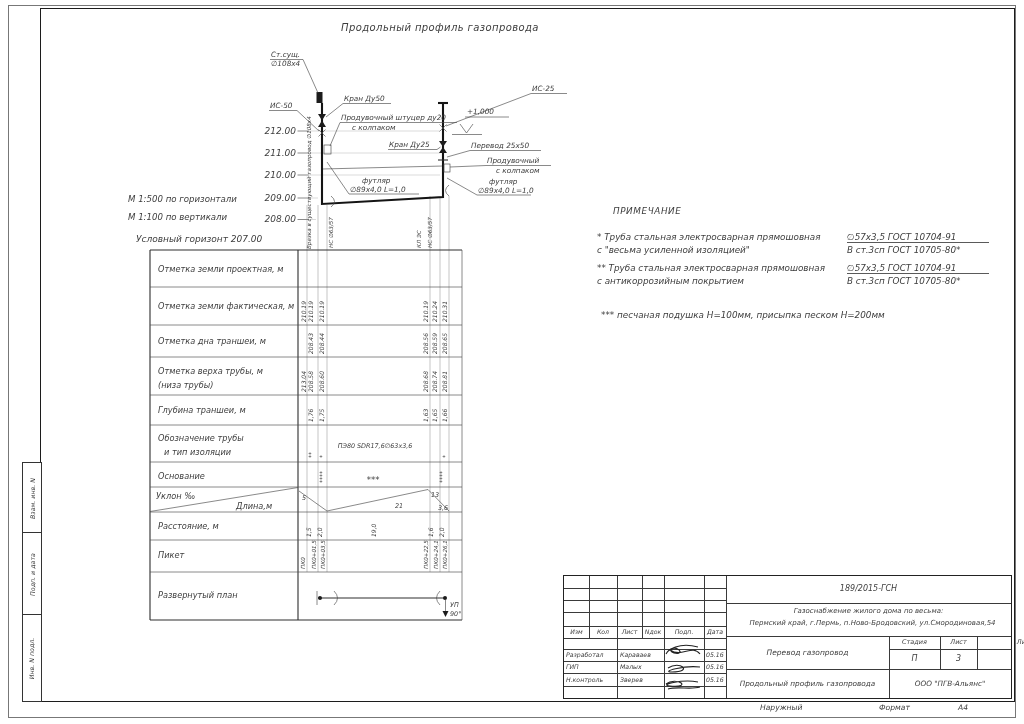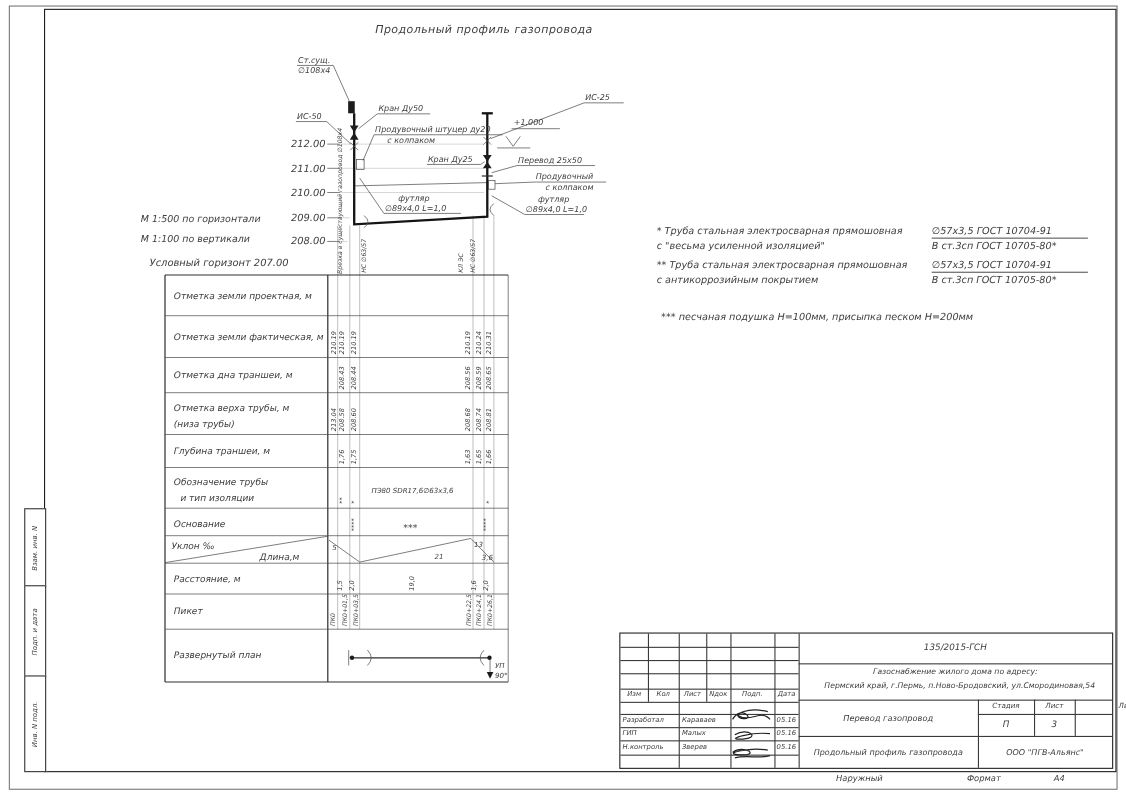--- a/index.html
+++ b/index.html
@@ -216,20 +216,21 @@
       <circle class="fill-dark" cx="320" cy="598" r="2"></circle>
       <circle class="fill-dark" cx="445" cy="598" r="2"></circle>
       <path class="ln-thin" d="M317,591 V605 M334,591 Q341,598 334,605 M440,591 Q433,598 440,605 M445.5,600 V612"></path>
       <polygon class="fill-dark" points="442.5,611 448.5,611 445.5,617"></polygon>
       <text class="t-sm" x="450" y="607">УП</text>
       <text class="t-sm" x="450" y="616">90°</text>
     </g>
   </svg>
 
   <div class="notes">
+    <div class="notes-heading">ПРИМЕЧАНИЕ</div>
     <div class="note-row">
       <div class="nl">*  Труба стальная электросварная прямошовная</div>
       <div class="nr underlined">∅57х3,5 ГОСТ 10704-91</div>
     </div>
     <div class="note-row">
       <div class="nl">с "весьма усиленной изоляцией"</div>
       <div class="nr">В ст.3сп ГОСТ 10705-80*</div>
     </div>
     <div class="note-gap"></div>
     <div class="note-row">
@@ -285,22 +286,22 @@
     <span style="left:2px;top:99.5px;font-size:6.2px;">Н.контроль</span>
     <span style="left:56px;top:99.5px;font-size:6.2px;">Зверев</span>
     <span style="left:142px;top:99.5px;font-size:6.2px;">05.16</span>
 
     <svg style="position:absolute;left:98px;top:60px;" width="44" height="56">
       <path d="M4,18 C12,4 26,20 12,17 C2,14 18,6 36,11 M8,14 C20,22 30,8 38,18" stroke="#222" stroke-width="1.1" fill="none"></path>
       <path d="M6,32 C18,24 32,36 10,36 C-2,36 22,29 38,31" stroke="#222" stroke-width="1.1" fill="none"></path>
       <path d="M4,48 C14,40 32,52 8,50 C-4,49 20,43 36,46 M6,53 C16,50 28,54 38,51" stroke="#222" stroke-width="1.1" fill="none"></path>
     </svg>
 
-    <span class="ctr" style="left:162px;top:8px;width:285px;font-size:8px;">135/2015-ГСН</span>
-    <span class="ctr" style="left:162px;top:31px;width:285px;font-size:7px;">Газоснабжение жилого дома по адресу:</span>
+    <span class="ctr" style="left:162px;top:8px;width:285px;font-size:8px;">189/2015-ГСН</span>
+    <span class="ctr" style="left:162px;top:31px;width:285px;font-size:7px;">Газоснабжение жилого дома по весьма:</span>
     <span class="ctr" style="left:166px;top:43px;width:285px;font-size:7px;">Пермский край, г.Пермь, п.Ново-Бродовский, ул.Смородиновая,54</span>
     <span class="ctr" style="left:162px;top:72px;width:163px;font-size:7.5px;">Перевод газопровод</span>
     <span class="ctr" style="left:325px;top:62px;width:51px;font-size:6.5px;">Стадия</span>
     <span class="ctr" style="left:376px;top:62px;width:37px;font-size:6.5px;">Лист</span>
     <span class="ctr" style="left:413px;top:62px;width:34px;font-size:6.5px;margin-left:35px;">Листов</span>
     <span class="ctr" style="left:325px;top:78px;width:51px;font-size:8px;">П</span>
     <span class="ctr" style="left:376px;top:78px;width:37px;font-size:8px;">3</span>
     <span class="ctr" style="left:162px;top:103px;width:163px;font-size:7.3px;">Продольный профиль газопровода</span>
     <span class="ctr" style="left:325px;top:103px;width:122px;font-size:7.3px;">ООО "ПГВ-Альянс"</span>
   </div>

